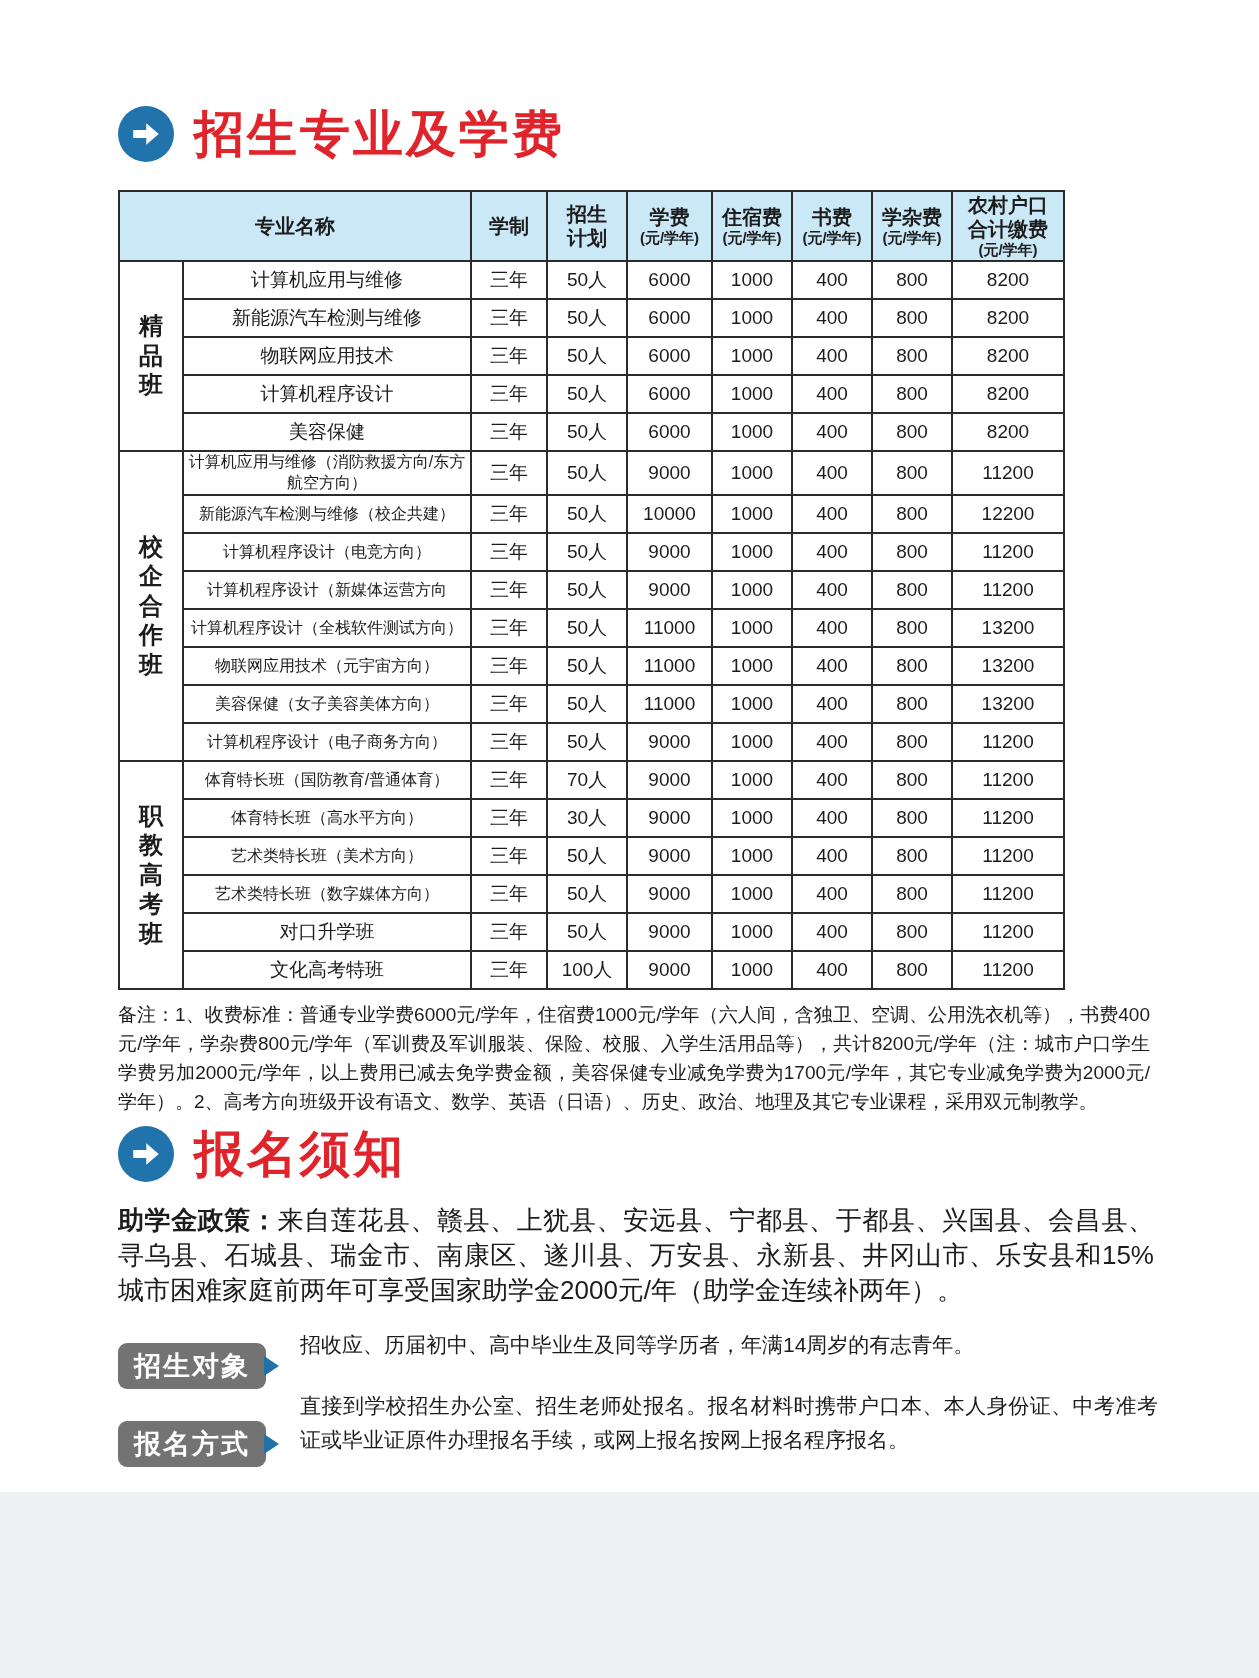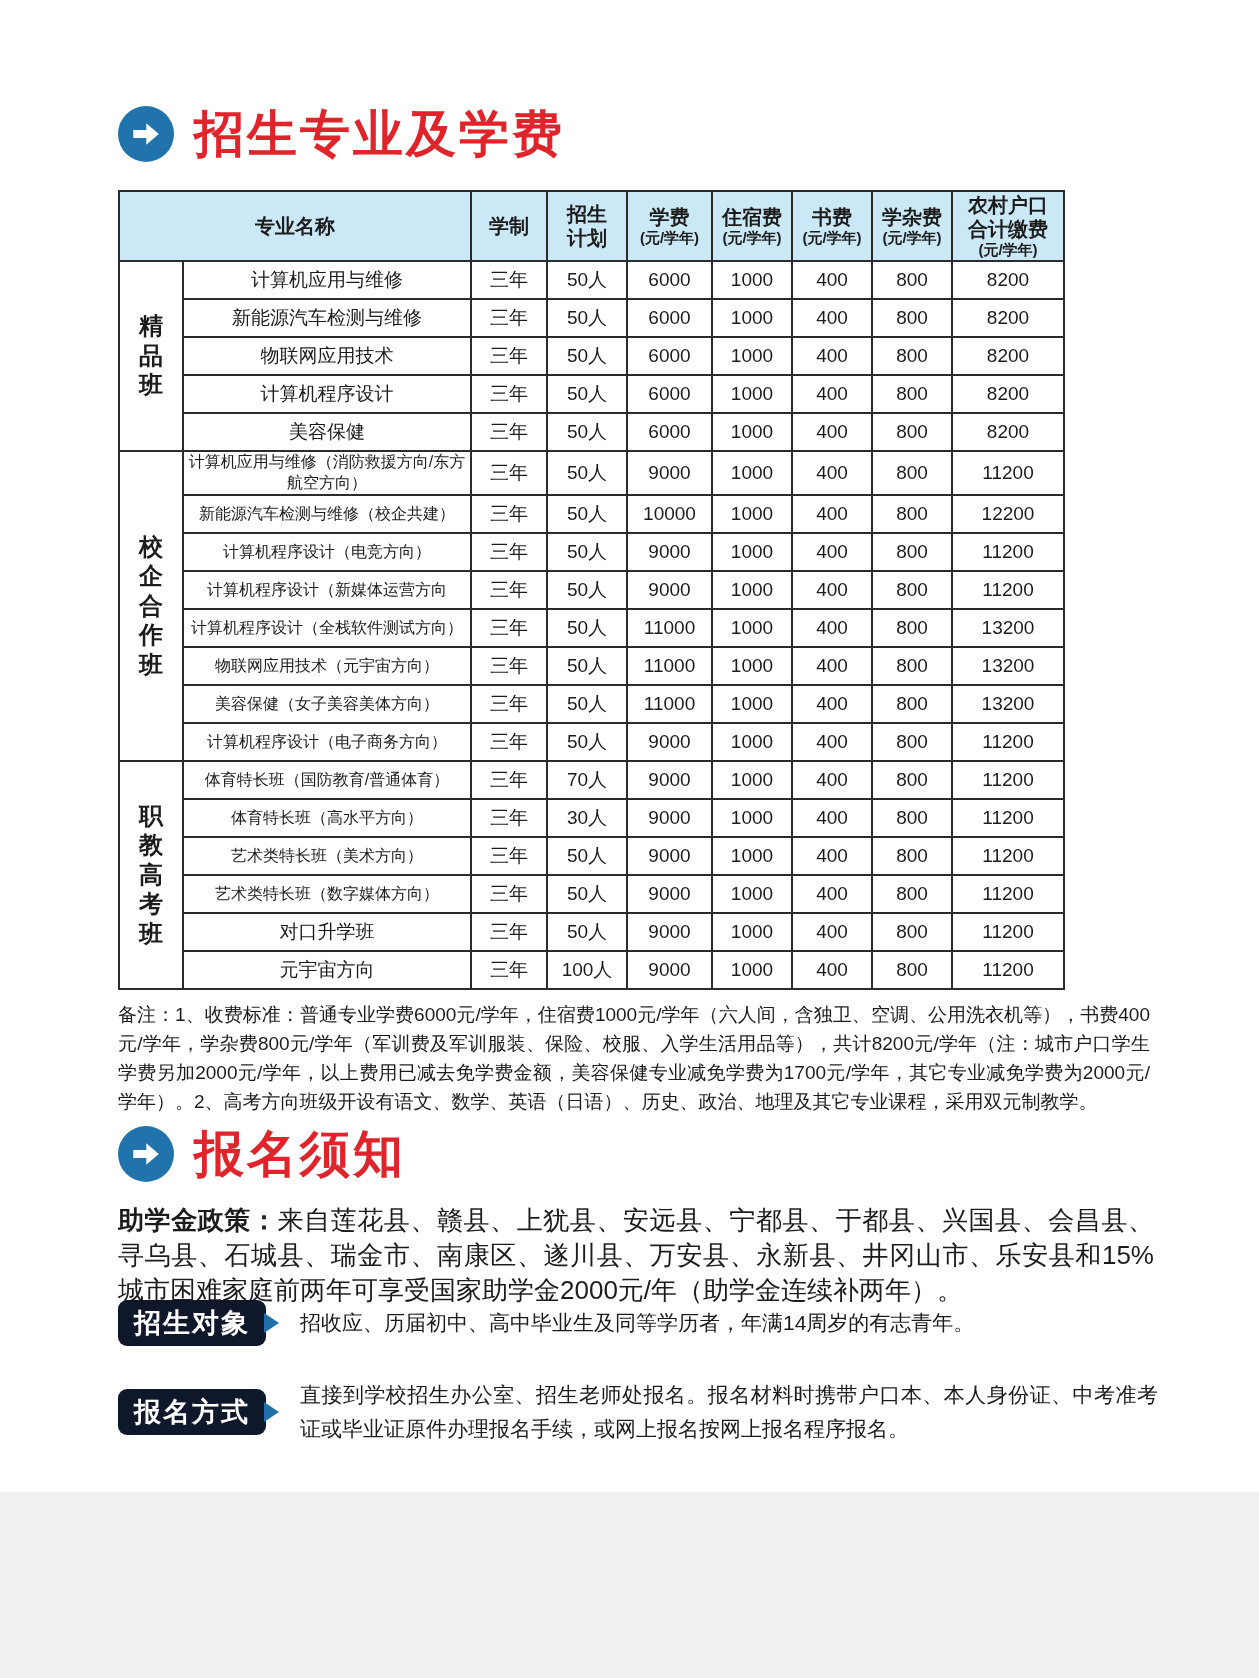--- a/index.html
+++ b/index.html
@@ -53,23 +53,23 @@
     font-size:26px; line-height:35px; text-align:justify;
   }
   #aid b { font-weight:800; }
 
   
   .notice-row { position:absolute; left:118px; display:flex; align-items:center; gap:34px; }
   #notice-0 { top:1300px; width:1040px; }
   #notice-1 { top:1378px; width:1040px;justify-content:flex-end; }
   .tag {
     position:relative; flex:0 0 auto; min-width:148px; height:46px;
-    background:#0f172a; border-radius:9px; color:#ffffff;
+    background:#737373; border-radius:9px; color:#ffffff;
     display:flex; align-items:center; justify-content:center;
-    font-size:27px; font-weight:800; letter-spacing:2px; padding:11px 12px;
+    font-size:27px; font-weight:800; letter-spacing:2px; padding:11px 12px;margin-top:43px;
   }
   .tag::after {
     content:""; position:absolute; right:-13px; top:50%; transform:translateY(-50%);
     border-left:15px solid #2170a8; border-top:10px solid transparent; border-bottom:10px solid transparent;
   }
   .notice-text { font-size:21px; line-height:34px; text-align:justify; }
 
   
   #footer-bar {
     position:absolute; left:0; top:1553px; width:1040px; height:46px;
@@ -348,21 +348,21 @@
           <td class="name-cell">对口升学班</td>
           <td class="num-cell">三年</td>
           <td class="num-cell">50人</td>
           <td class="num-cell">9000</td>
           <td class="num-cell">1000</td>
           <td class="num-cell">400</td>
           <td class="num-cell">800</td>
           <td class="num-cell">11200</td>
         </tr>
         <tr>
-          <td class="name-cell">元宇宙方向</td>
+          <td class="name-cell">文化高考特班</td>
           <td class="num-cell">三年</td>
           <td class="num-cell">100人</td>
           <td class="num-cell">9000</td>
           <td class="num-cell">1000</td>
           <td class="num-cell">400</td>
           <td class="num-cell">800</td>
           <td class="num-cell">11200</td>
         </tr>
       </tbody>
   </table>

